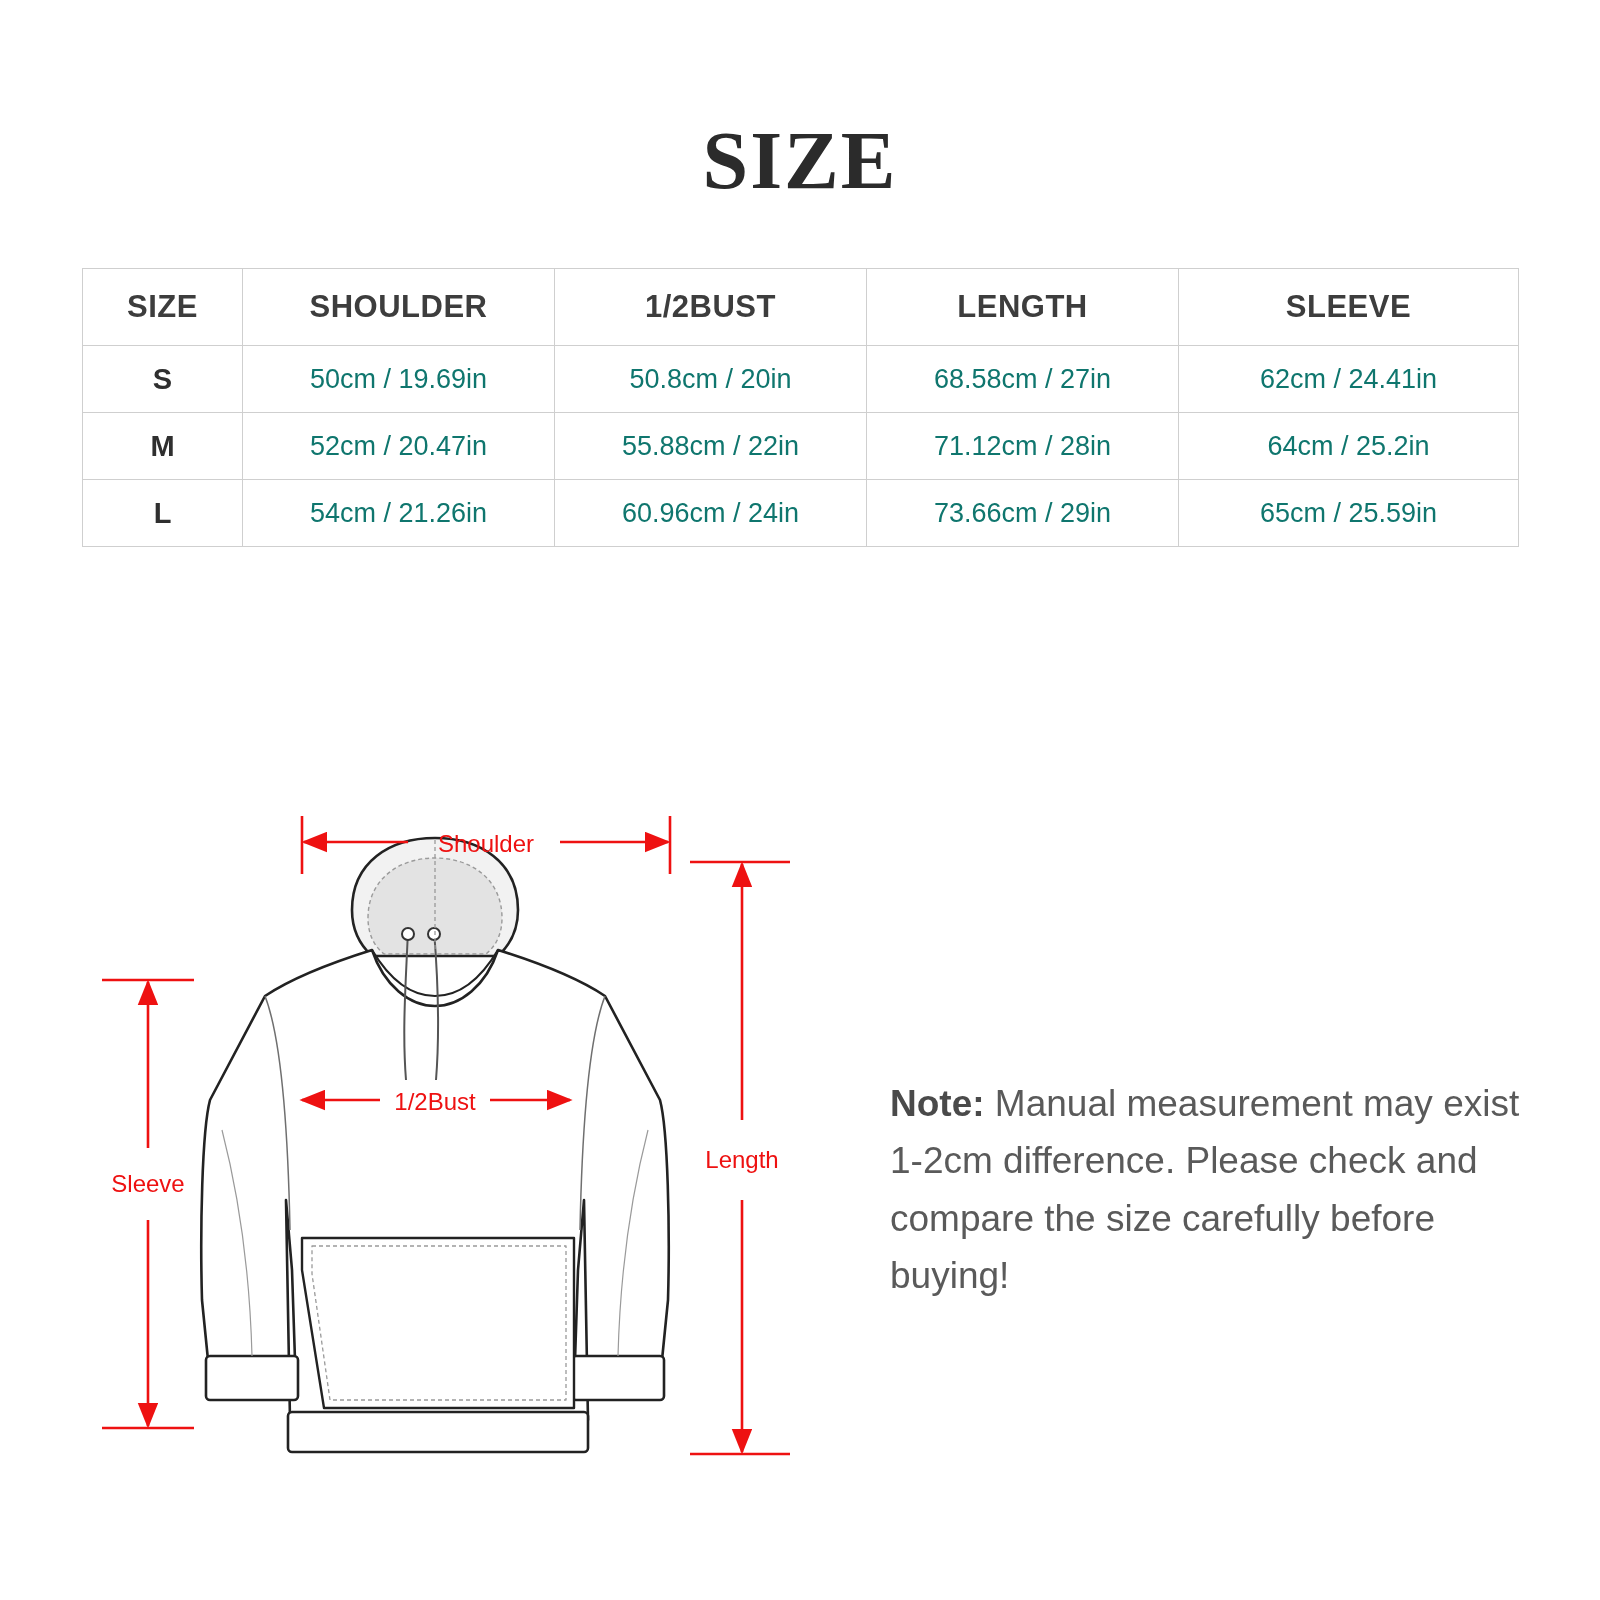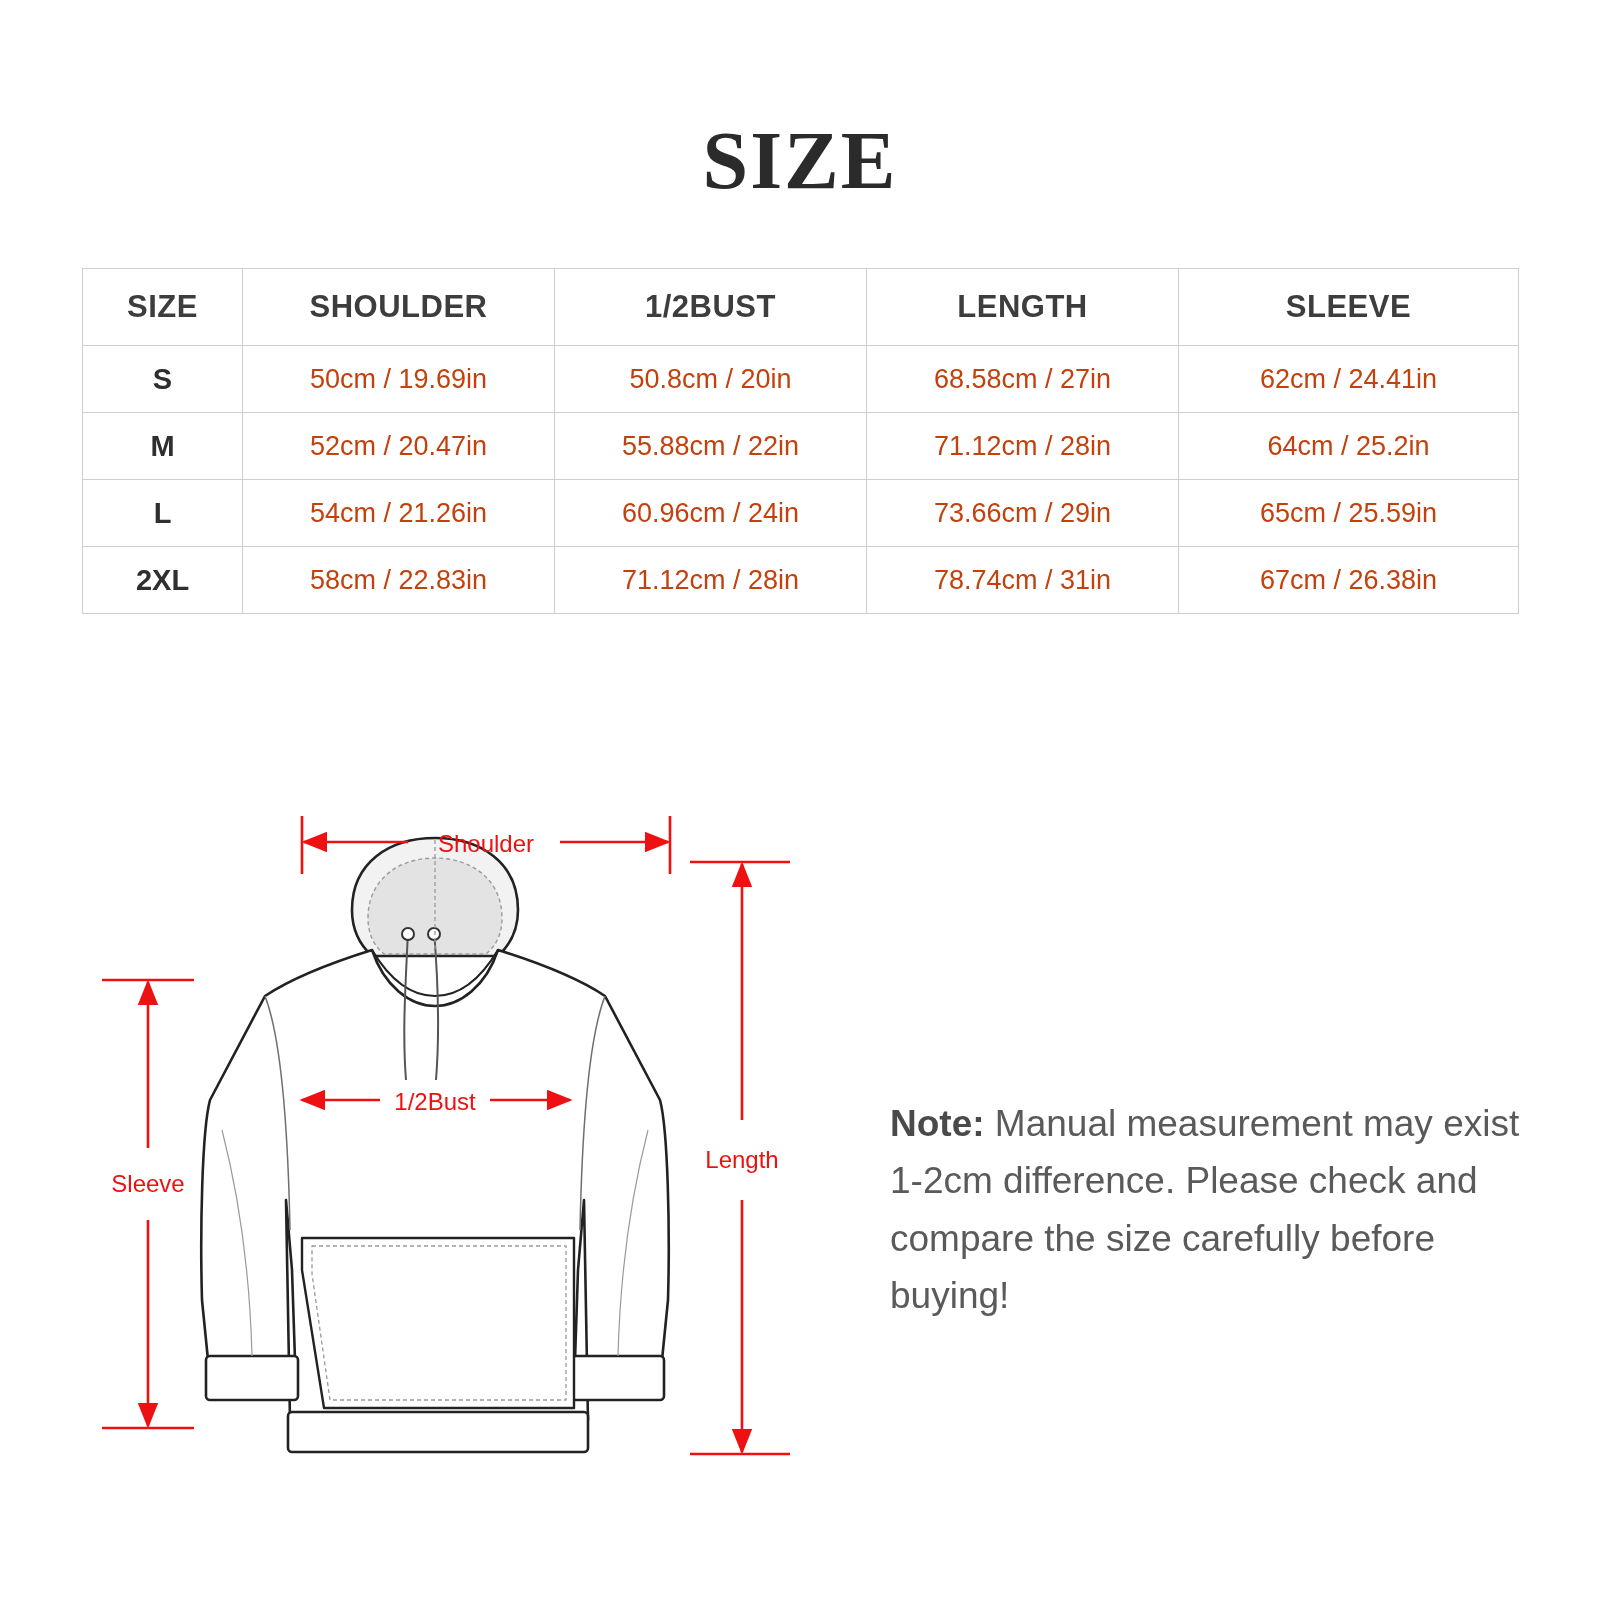--- a/index.html
+++ b/index.html
@@ -51,21 +51,21 @@
   table.size-table th {
     height: 74px;
     font-size: 31px;
     font-weight: 700;
     letter-spacing: 0.5px;
   }
   table.size-table td {
     height: 64px;
     font-size: 27px;
     font-weight: 400;
-    color: #c2410c;
+    color: #0f766e;
   }
   table.size-table td.size-col {
     font-weight: 700;
     font-size: 29px;
     color: #2f2f2f;
   }
   col.c-size    { width: 160px; }
   col.c-shoulder{ width: 312px; }
   col.c-bust    { width: 312px; }
   col.c-length  { width: 312px; }
@@ -83,21 +83,20 @@
 
   
   .note {
     position: absolute;
     left: 890px;
     top: 1075px;
     width: 630px;
     font-size: 37px;
     line-height: 1.55;
     color: #5a5a5a;
-    margin-top: 20px;
   }
   .note .note-label {
     font-weight: 700;
     color: #4a4a4a;
   }
 </style>
 </head>
 <body>
 
 <h1 class="title">SIZE</h1>
@@ -134,27 +133,20 @@
         <td>55.88cm / 22in</td>
         <td>71.12cm / 28in</td>
         <td>64cm / 25.2in</td>
       </tr>
       <tr>
         <td class="size-col">L</td>
         <td>54cm / 21.26in</td>
         <td>60.96cm / 24in</td>
         <td>73.66cm / 29in</td>
         <td>65cm / 25.59in</td>
-      </tr>
-      <tr>
-        <td class="size-col">2XL</td>
-        <td>58cm / 22.83in</td>
-        <td>71.12cm / 28in</td>
-        <td>78.74cm / 31in</td>
-        <td>67cm / 26.38in</td>
       </tr>
     </tbody>
   </table>
 </div>
 
 <div class="diagram">
   <svg width="790" height="700" viewBox="0 0 790 700" xmlns="http://www.w3.org/2000/svg">
     <defs>
       <marker id="arrR" markerWidth="10" markerHeight="10" refX="9" refY="4" orient="auto">
         <path d="M0,0 L10,4 L0,8 z" fill="#ee1111"></path>

